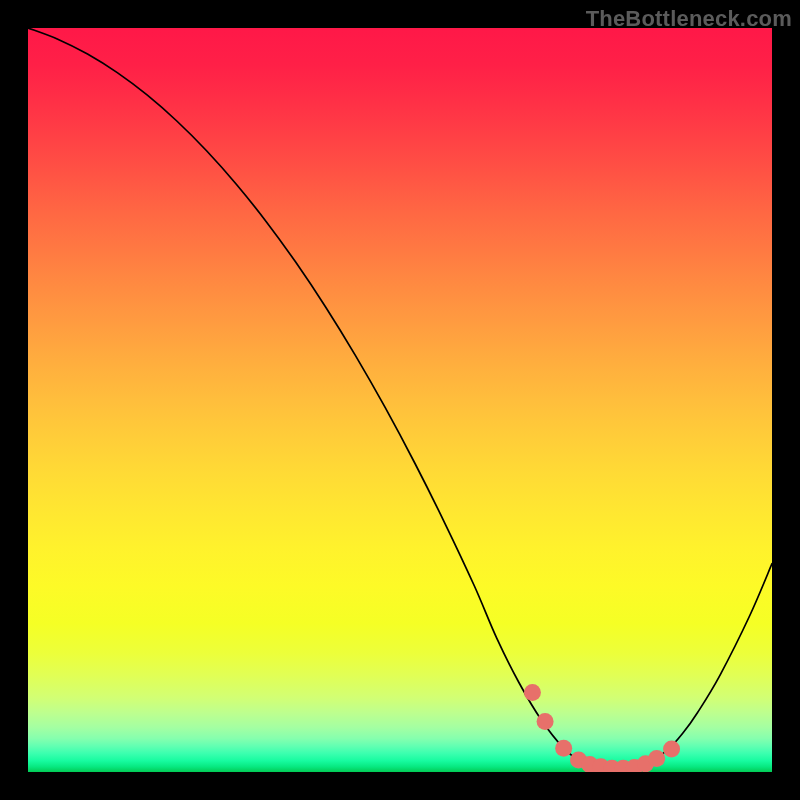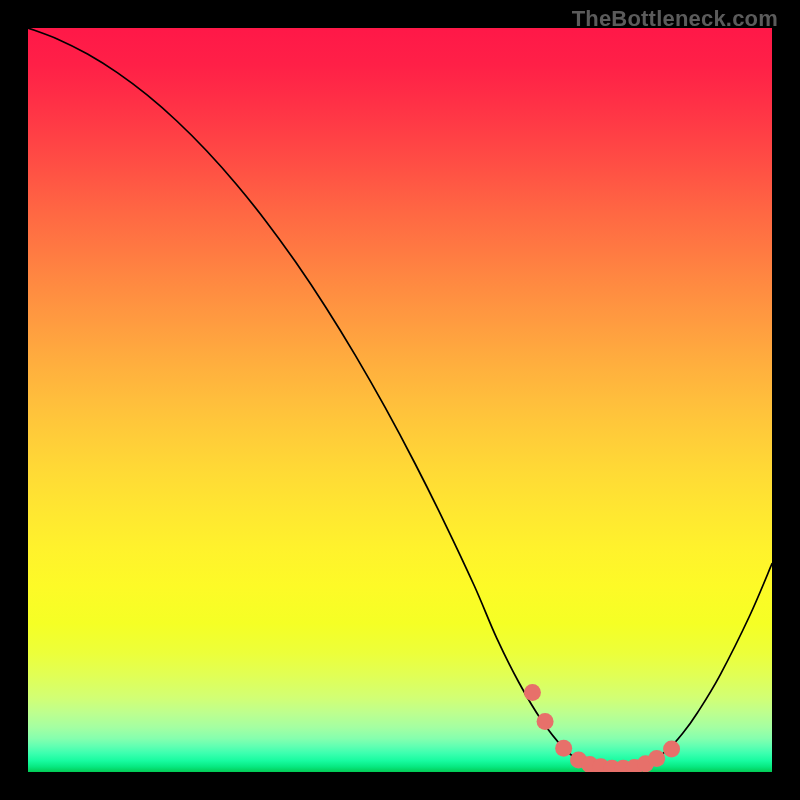--- a/index.html
+++ b/index.html
@@ -18,21 +18,21 @@
   .plot-area {
     position: absolute;
     left: 28px;
     top: 28px;
     width: 744px;
     height: 744px;
   }
   .watermark {
     position: absolute;
     top: 6px;
-    right: 22px;
+    right: 8px;
     font-family: Arial, Helvetica, sans-serif;
     font-size: 22px;
     font-weight: 600;
     color: #5b5b5b;
     letter-spacing: 0.2px;
     z-index: 10;
     pointer-events: none;
   }
 </style>
 </head>

